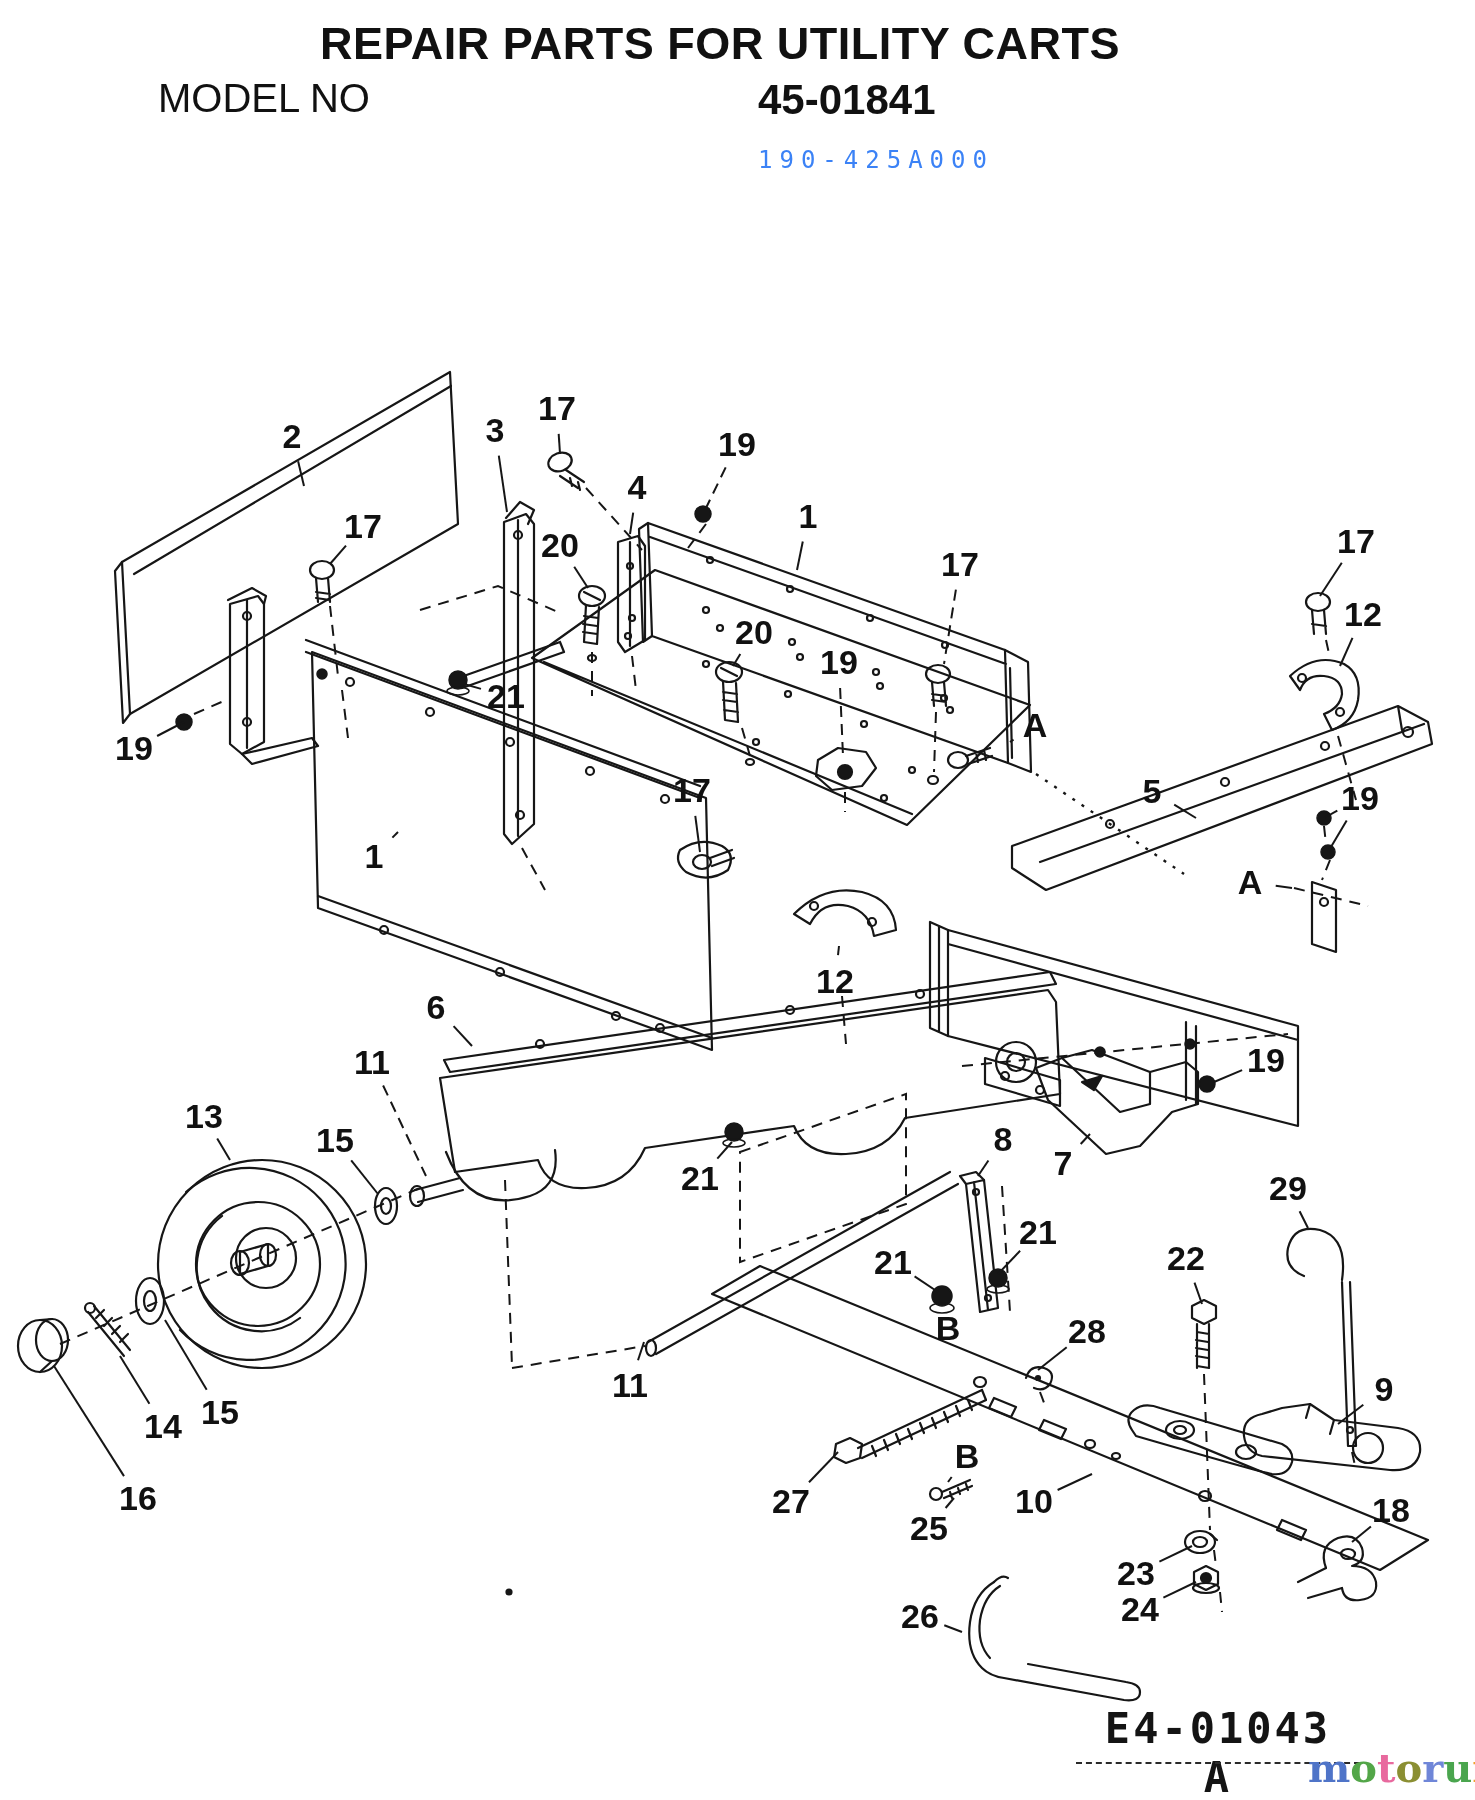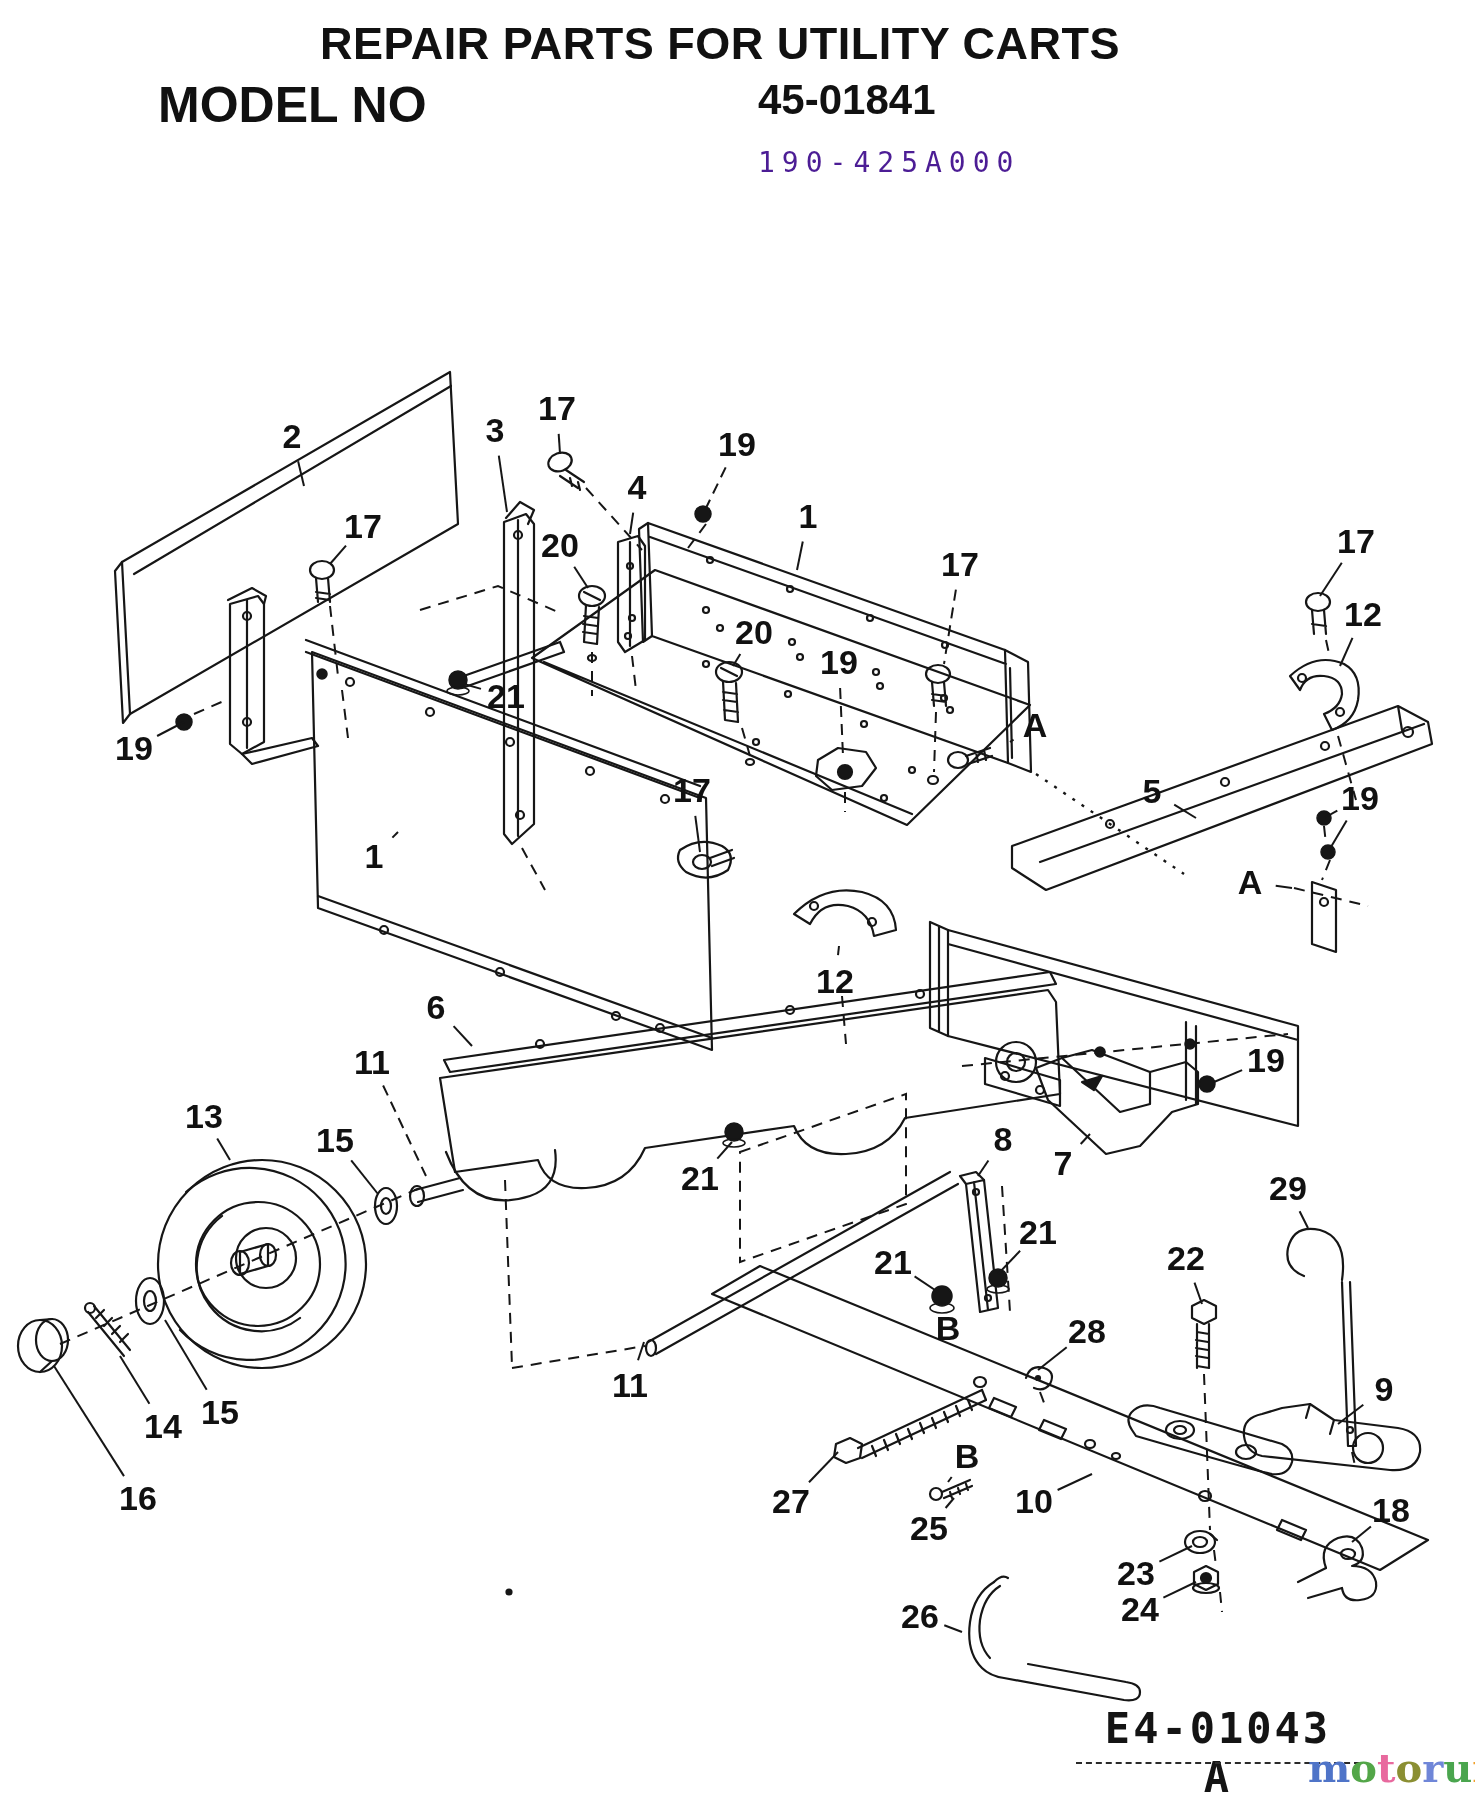--- a/index.html
+++ b/index.html
@@ -1,23 +1,23 @@
 <!DOCTYPE html>
 <html><head>
 <meta charset="utf-8">
 <style>
   html,body{margin:0;padding:0;background:#e8e8e8;}
   .page{position:relative;width:1475px;height:1800px;background:#ffffff;overflow:hidden;
         font-family:"Liberation Sans", sans-serif;color:#111;}
   .hdr-title{position:absolute;left:250px;top:18px;width:940px;text-align:center;
              font-size:45px;font-weight:bold;letter-spacing:.5px;white-space:nowrap;}
-  .hdr-model-label{position:absolute;left:158px;top:76px;font-size:50px;font-weight:bold;}
+  .hdr-model-label{position:absolute;left:158px;top:76px;font-size:40px;font-weight:normal;}
   .hdr-model-number{position:absolute;left:758px;top:76px;font-size:42px;font-weight:bold;text-align:right;}
-  .hdr-variant{position:absolute;left:758px;top:146px;font-size:28px;font-weight:500;
-               letter-spacing:7px;font-family:"DejaVu Sans Mono",monospace;color:#4c1d95;}
+  .hdr-variant{position:absolute;left:758px;top:146px;font-size:24px;font-weight:500;
+               letter-spacing:7px;font-family:"DejaVu Sans Mono",monospace;color:#3b82f6;}
   svg.diagram{position:absolute;left:0;top:0;}
   .dwg-code{position:absolute;left:1080px;top:1704px;width:276px;text-align:center;
             font-family:"DejaVu Sans Mono",monospace;font-weight:bold;font-size:42px;
             letter-spacing:3px;color:#141414;border-bottom:4px solid #141414;padding-bottom:2px;}
   .dwg-code-rule{position:absolute;left:1076px;top:1762px;width:284px;border-top:2px dashed #2a2a2a;}
   .watermark{position:absolute;left:1308px;top:1748px;font-family:"DejaVu Serif",serif;
              font-weight:bold;font-size:40px;line-height:40px;white-space:nowrap;}
   .callout-text{font-family:"Liberation Sans",sans-serif;font-weight:bold;font-size:34px;fill:#111;}
 </style>
 </head>

